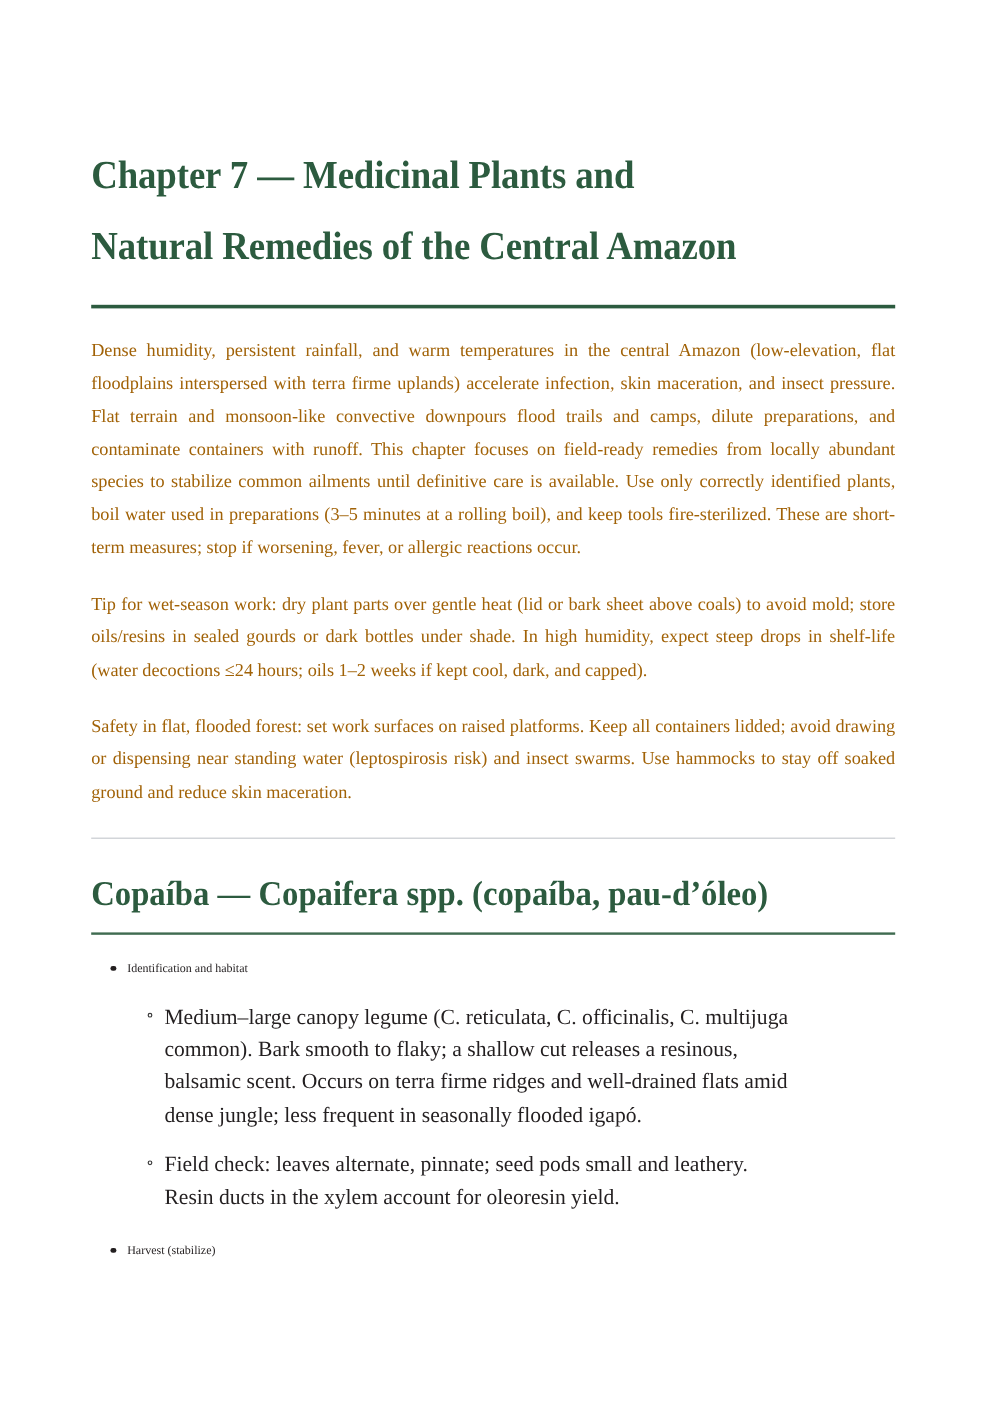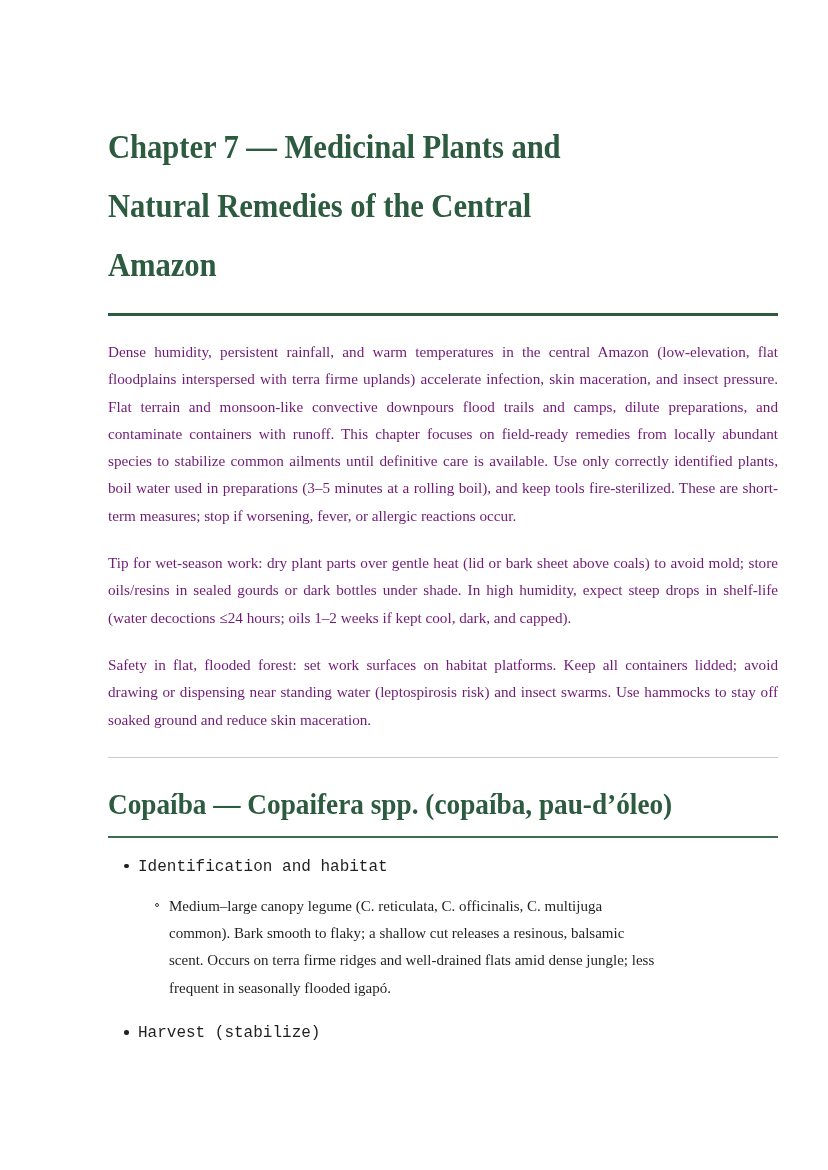--- a/index.html
+++ b/index.html
@@ -13,21 +13,21 @@
     overflow: hidden;
     font-family: "Liberation Serif", "DejaVu Serif", serif;
     color: #231f20;
     -webkit-font-smoothing: antialiased;
   }
 
   .page {
     width: 736px;
     height: 1170px;
     box-sizing: border-box;
-    padding: 118px 78px 0 108px;
+    padding: 118px 78px 0 76px;
     position: relative;
     background: #ffffff;
   }
 
   
   .doc-title {
     font-family: "Liberation Serif", "DejaVu Serif", serif;
     font-weight: bold;
     font-size: 33px;
     line-height: 59px;
@@ -47,21 +47,21 @@
     margin-bottom: 22px;
     width: 670px;
   }
 
   
   .body-text {
     font-size: 15.2px;
     line-height: 27.3px;
     text-align: justify;
     margin: 0 0 20px 0;
-    color: #701a75;
+    color: #a16207;
     width: 670px;
     hyphens: none;
   }
   .body-text:last-of-type { margin-bottom: 0; }
 
   .section-divider {
     width: 670px;
     height: 1px;
     background: #c8cbd0;
     margin: 24px 0 26px 0;
@@ -102,25 +102,24 @@
   ul.lvl1 > li.item1 > .bullet-disc {
     position: absolute;
     left: 16px;
     top: 10px;
     width: 4.5px;
     height: 4.5px;
     border-radius: 50%;
     background: #231f20;
   }
   .item1-label {
-    font-size: 16px;
+    font-size: 10px;
     line-height: 26px;
     color: #231f20;
     display: block;
-    font-family: Liberation Mono, monospace;
   }
 
   ul.lvl2 {
     list-style: none;
     margin: 13px 0 18px 0;
     padding: 0;
   }
   ul.lvl2 > li.item2 {
     position: relative;
     padding-left: 31px;
@@ -132,58 +131,62 @@
     left: 17px;
     top: 10px;
     width: 4px;
     height: 4px;
     border-radius: 50%;
     border: 1px solid #3b3b3b;
     background: transparent;
     box-sizing: border-box;
   }
   .item2-text {
-    font-size: 15px;
+    font-size: 18px;
     line-height: 27.3px;
     color: #231f20;
     display: block;
     text-align: left;
   }
 
   .list-group { margin-bottom: 0; }
 </style>
 </head>
 <body>
 
 <div class="page">
 
   <h1 class="doc-title">Chapter 7 — Medicinal Plants and Natural Remedies of the Central Amazon</h1>
 
   <div class="title-rule"></div>
 
   <p class="body-text">Dense humidity, persistent rainfall, and warm temperatures in the central Amazon (low-elevation, flat floodplains interspersed with terra firme uplands) accelerate infection, skin maceration, and insect pressure. Flat terrain and monsoon-like convective downpours flood trails and camps, dilute preparations, and contaminate containers with runoff. This chapter focuses on field-ready remedies from locally abundant species to stabilize common ailments until definitive care is available. Use only correctly identified plants, boil water used in preparations (3–5 minutes at a rolling boil), and keep tools fire-sterilized. These are short-term measures; stop if worsening, fever, or allergic reactions occur.</p>
   <p class="body-text">Tip for wet-season work: dry plant parts over gentle heat (lid or bark sheet above coals) to avoid mold; store oils/resins in sealed gourds or dark bottles under shade. In high humidity, expect steep drops in shelf-life (water decoctions ≤24 hours; oils 1–2 weeks if kept cool, dark, and capped).</p>
-  <p class="body-text">Safety in flat, flooded forest: set work surfaces on habitat platforms. Keep all containers lidded; avoid drawing or dispensing near standing water (leptospirosis risk) and insect swarms. Use hammocks to stay off soaked ground and reduce skin maceration.</p>
+  <p class="body-text">Safety in flat, flooded forest: set work surfaces on raised platforms. Keep all containers lidded; avoid drawing or dispensing near standing water (leptospirosis risk) and insect swarms. Use hammocks to stay off soaked ground and reduce skin maceration.</p>
 
   <div class="section-divider"></div>
 
   <h2 class="section-heading">Copaíba — Copaifera spp. (copaíba, pau-d’óleo)</h2>
 
   <div class="section-rule"></div>
 
   <ul class="lvl1">
 
     <li class="item1 list-group">
       <span class="bullet-disc"></span>
       <span class="item1-label">Identification and habitat</span>
       <ul class="lvl2">
         <li class="item2">
           <span class="bullet-circle"></span>
           <span class="item2-text">Medium–large canopy legume (C. reticulata, C. officinalis, C. multijuga common). Bark smooth to flaky; a shallow cut releases a resinous, balsamic scent. Occurs on terra firme ridges and well-drained flats amid dense jungle; less frequent in seasonally flooded igapó.</span>
         </li>
+        <li class="item2">
+          <span class="bullet-circle"></span>
+          <span class="item2-text">Field check: leaves alternate, pinnate; seed pods small and leathery. Resin ducts in the xylem account for oleoresin yield.</span>
+        </li>
       </ul>
     </li>
 
     <li class="item1 list-group">
       <span class="bullet-disc"></span>
       <span class="item1-label">Harvest (stabilize)</span>
     </li>
 
   </ul>
 

